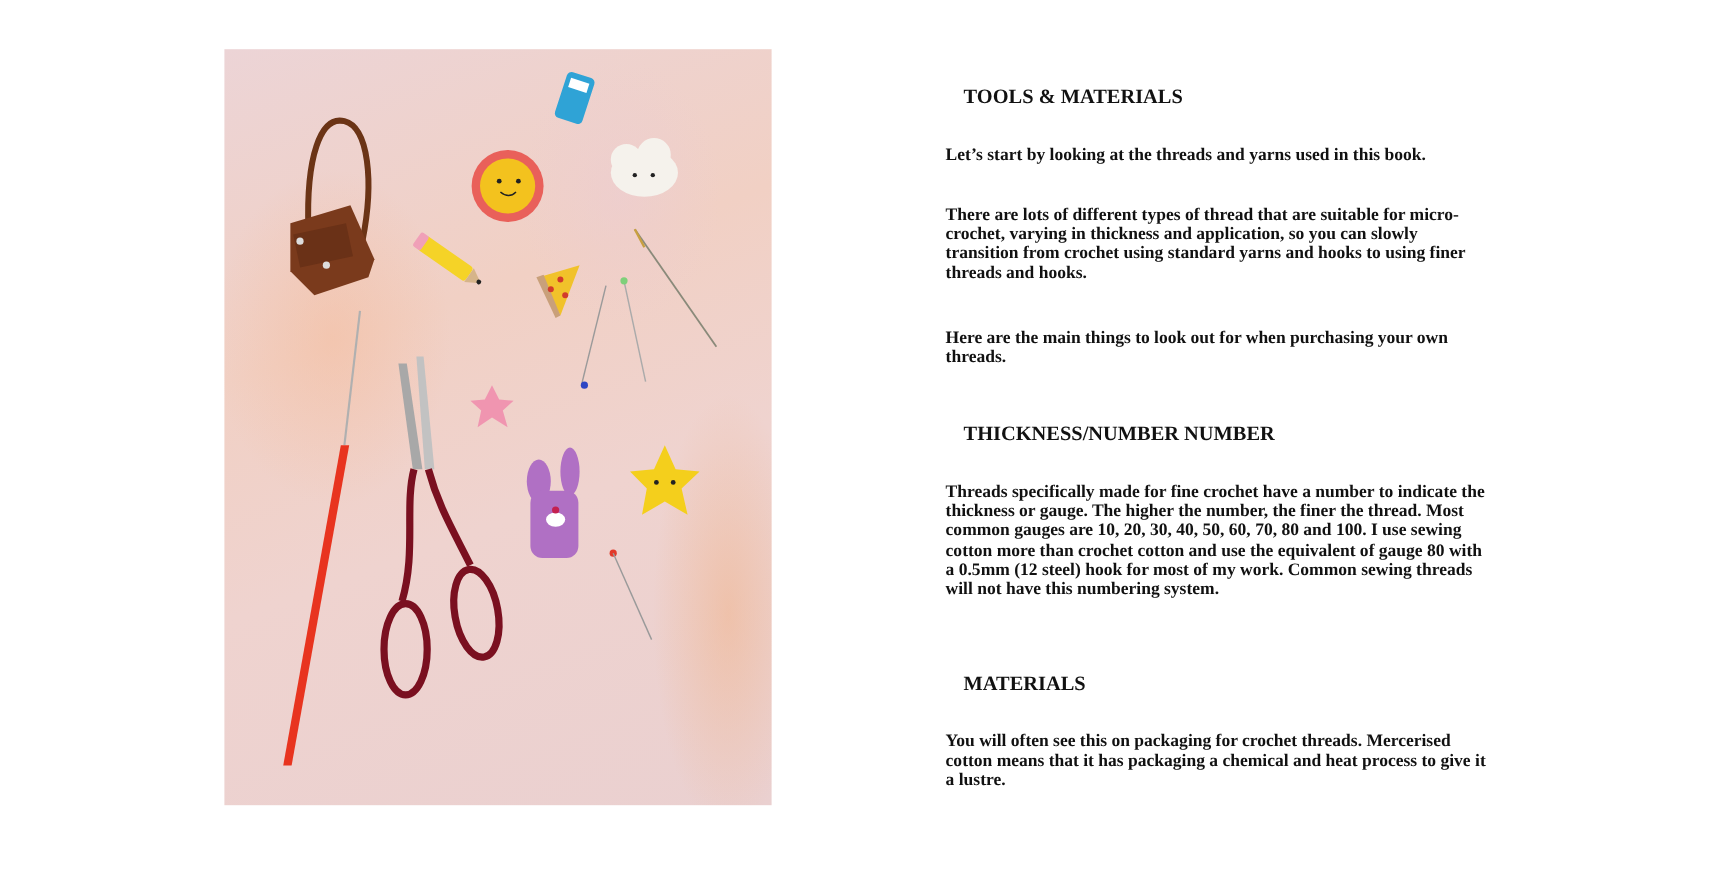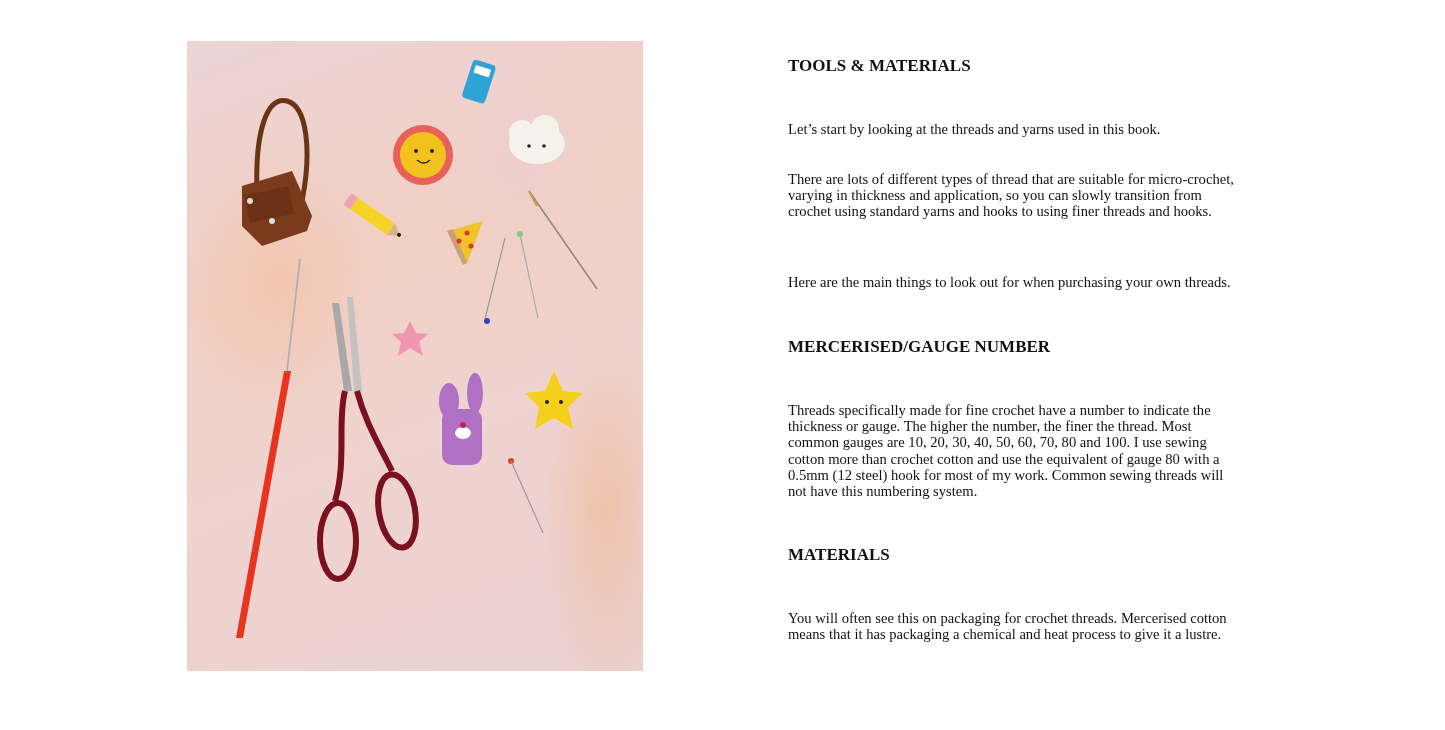--- a/index.html
+++ b/index.html
@@ -7,22 +7,22 @@
            font-family: "Liberation Serif", "DejaVu Serif", serif; color: #111; }
     .photo { position: absolute; left: 187px; top: 41px; width: 456px; height: 630px;
              overflow: hidden;
              background:
                radial-gradient(ellipse 90px 260px at 420px 470px, rgba(240,180,140,0.55), rgba(240,180,140,0) 70%),
                radial-gradient(ellipse 140px 200px at 90px 240px, rgba(245,185,150,0.45), rgba(245,185,150,0) 70%),
                radial-gradient(ellipse 120px 160px at 330px 120px, rgba(236,205,210,0.6), rgba(236,205,210,0) 70%),
                linear-gradient(160deg, #ecd4d6 0%, #f1d0c4 35%, #efd3cf 60%, #ead0d0 100%); }
     .photo svg { position: absolute; left: 0; top: 0; }
     .text-col { position: absolute; left: 788px; top: 0; width: 460px; }
-    .h { position: absolute; left: 0; font-weight: bold; font-size: 17px; line-height: 20px; margin: 0; white-space: nowrap; }
-    .p { position: absolute; left: 0; font-size: 14.6px; line-height: 16.2px; margin: 0; width: 455px; }
+    .h { position: absolute; left: 0; font-weight: bold; font-size: 17px; line-height: 20px; margin: 15px; white-space: nowrap; }
+    .p { position: absolute; left: 0; font-size: 14.6px; line-height: 16.2px; margin: 0; width: 455px; font-weight: bold; }
   </style>
 </head>
 <body>
 
 <div class="photo" title="Micro-crochet tools and materials: crochet hook, scissors, pins, needle and tiny crochet figures">
   <svg width="456" height="630" viewBox="0 0 456 630">
 
     <g>
       <path d="M70 150 C 68 90, 80 55, 100 60 C 120 65, 125 110, 115 160" fill="none" stroke="#6b3416" stroke-width="5"></path>
       <path d="M55 145 L 105 130 L 125 175 L 120 190 L 75 205 L 55 185 Z" fill="#7a3a1c"></path>
@@ -109,17 +109,17 @@
     <circle cx="324" cy="420" r="3" fill="#e23a2a"></circle>
     <line x1="324" y1="420" x2="356" y2="492" stroke="#9a9a9a" stroke-width="1.2"></line>
   </svg>
 </div>
 
 <div class="text-col">
   <h2 class="h" style="top:56px">TOOLS &amp; MATERIALS</h2>
   <p class="p" style="top:121px">Let’s start by looking at the threads and yarns used in this book.</p>
   <p class="p" style="top:171px">There are lots of different types of thread that are suitable for micro-crochet, varying in thickness and application, so you can slowly transition from crochet using standard yarns and hooks to using finer threads and hooks.</p>
   <p class="p" style="top:274px">Here are the main things to look out for when purchasing your own threads.</p>
-  <h2 class="h" style="top:337px">MERCERISED/GAUGE NUMBER</h2>
+  <h2 class="h" style="top:337px">THICKNESS/NUMBER NUMBER</h2>
   <p class="p" style="top:402px">Threads specifically made for fine crochet have a number to indicate the thickness or gauge. The higher the number, the finer the thread. Most common gauges are 10, 20, 30, 40, 50, 60, 70, 80 and 100. I use sewing cotton more than crochet cotton and use the equivalent of gauge 80 with a 0.5mm (12 steel) hook for most of my work. Common sewing threads will not have this numbering system.</p>
   <h2 class="h" style="top:545px">MATERIALS</h2>
   <p class="p" style="top:610px">You will often see this on packaging for crochet threads. Mercerised cotton means that it has packaging a chemical and heat process to give it a lustre.</p>
 </div>
 
 </body></html>

